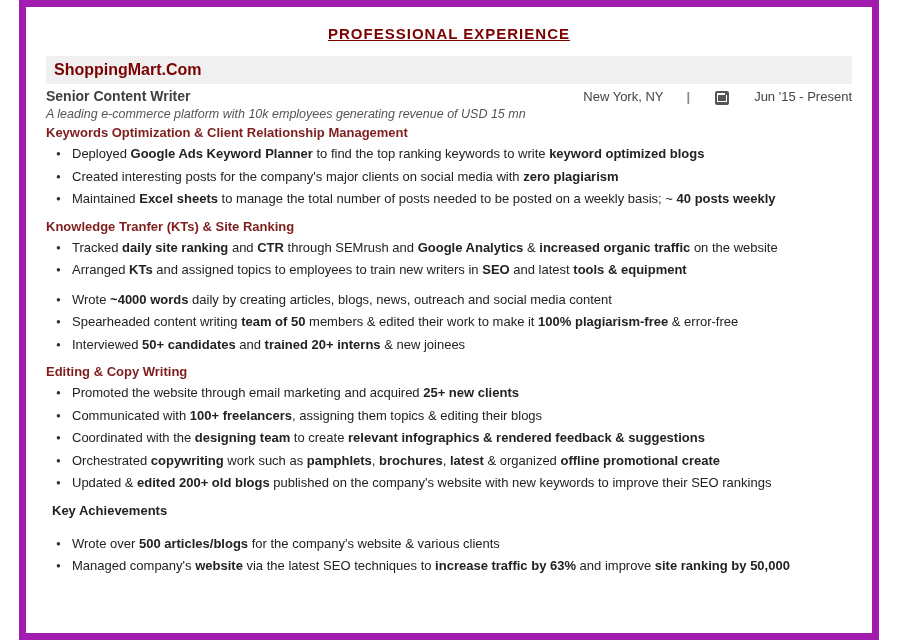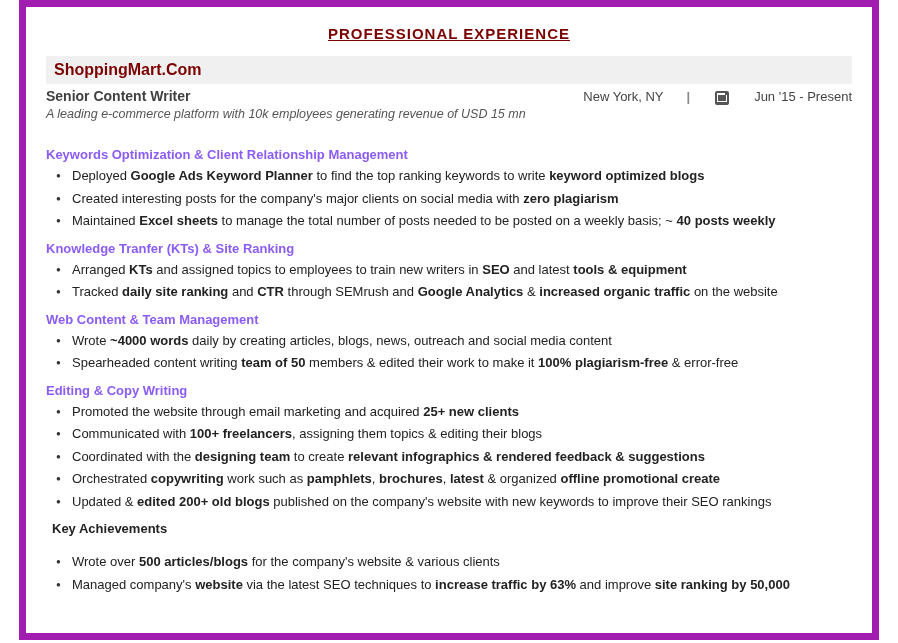--- a/index.html
+++ b/index.html
@@ -90,30 +90,30 @@
       height: 2px;
       background: #fff;
       position: absolute;
       top: 2px;
       left: 2px;
     }
     .job-description {
       font-style: italic;
       color: #555;
       font-size: 12.5px;
-      margin-bottom: 26px;
+      margin-bottom: 4px;
     }
     .subsection {
       margin-bottom: 10px;
     }
     .subsection-title {
       font-weight: bold;
       font-size: 13px;
       margin-bottom: 4px;
-      color: #8b5cf6;
+      color: #7f1d1d;
     }
     .bullet-list {
       list-style: none;
       padding-left: 10px;
     }
     .bullet-list li {
       position: relative;
       padding-left: 16px;
       margin-bottom: 3px;
       line-height: 1.5;
@@ -162,30 +162,30 @@
     <ul class="bullet-list">
       <li>Deployed <span class="bold">Google Ads Keyword Planner</span> to find the top ranking keywords to write <span class="bold">keyword optimized blogs</span></li>
       <li>Created interesting posts for the company's major clients on social media with <span class="bold">zero plagiarism</span></li>
       <li>Maintained <span class="bold">Excel sheets</span> to manage the total number of posts needed to be posted on a weekly basis; ~ <span class="bold">40 posts weekly</span></li>
     </ul>
   </div>
 
   <div class="subsection">
     <div class="subsection-title">Knowledge Tranfer (KTs) &amp; Site Ranking</div>
     <ul class="bullet-list">
+      <li>Tracked <span class="bold">daily site ranking</span> and <span class="bold">CTR</span> through SEMrush and <span class="bold">Google Analytics</span> &amp; <span class="bold">increased organic traffic</span> on the website</li>
       <li>Arranged <span class="bold">KTs</span> and assigned topics to employees to train new writers in <span class="bold">SEO</span> and latest <span class="bold">tools &amp; equipment</span></li>
-      <li>Tracked <span class="bold">daily site ranking</span> and <span class="bold">CTR</span> through SEMrush and <span class="bold">Google Analytics</span> &amp; <span class="bold">increased organic traffic</span> on the website</li>
-    </ul>
-  </div>
-
-  <div class="subsection">
-    <div class="subsection-title">Web Content &amp; Team Management</div>
+    </ul>
+  </div>
+
+  <div class="subsection">
     <ul class="bullet-list">
       <li>Wrote <span class="bold">~4000 words</span> daily by creating articles, blogs, news, outreach and social media content</li>
       <li>Spearheaded content writing <span class="bold">team of 50</span> members &amp; edited their work to make it <span class="bold">100% plagiarism-free</span> &amp; error-free</li>
+      <li>Interviewed <span class="bold">50+ candidates</span> and <span class="bold">trained 20+ interns</span> &amp; new joinees</li>
     </ul>
   </div>
 
   <div class="subsection">
     <div class="subsection-title">Editing &amp; Copy Writing</div>
     <ul class="bullet-list">
       <li>Promoted the website through email marketing and acquired <span class="bold">25+ new clients</span></li>
       <li>Communicated with <span class="bold">100+ freelancers</span>, assigning them topics &amp; editing their blogs</li>
       <li>Coordinated with the <span class="bold">designing team</span> to create <span class="bold">relevant infographics &amp; rendered feedback &amp; suggestions</span></li>
       <li>Orchestrated <span class="bold">copywriting</span> work such as <span class="bold">pamphlets</span>, <span class="bold">brochures</span>, <span class="bold">latest</span> &amp; organized <span class="bold">offline promotional create</span></li>

